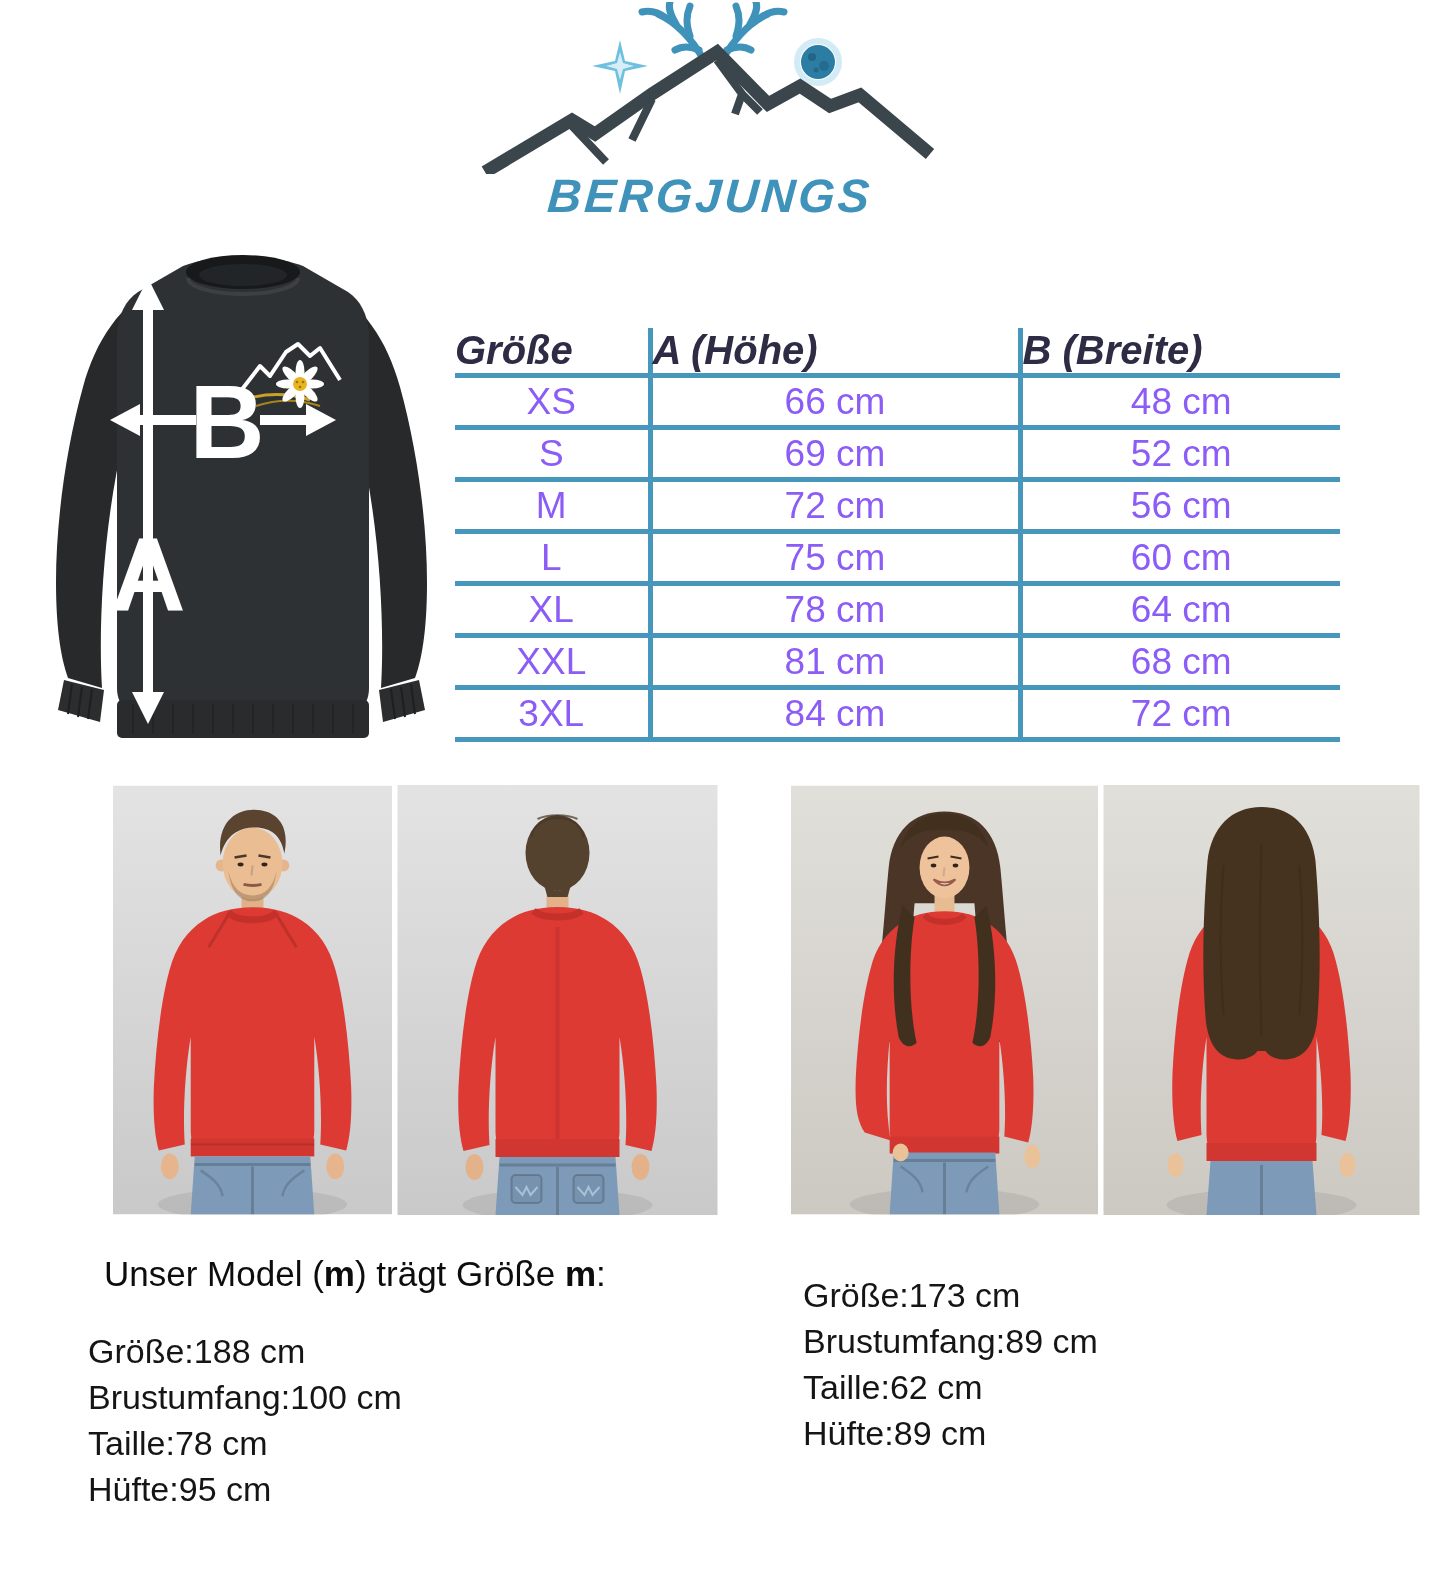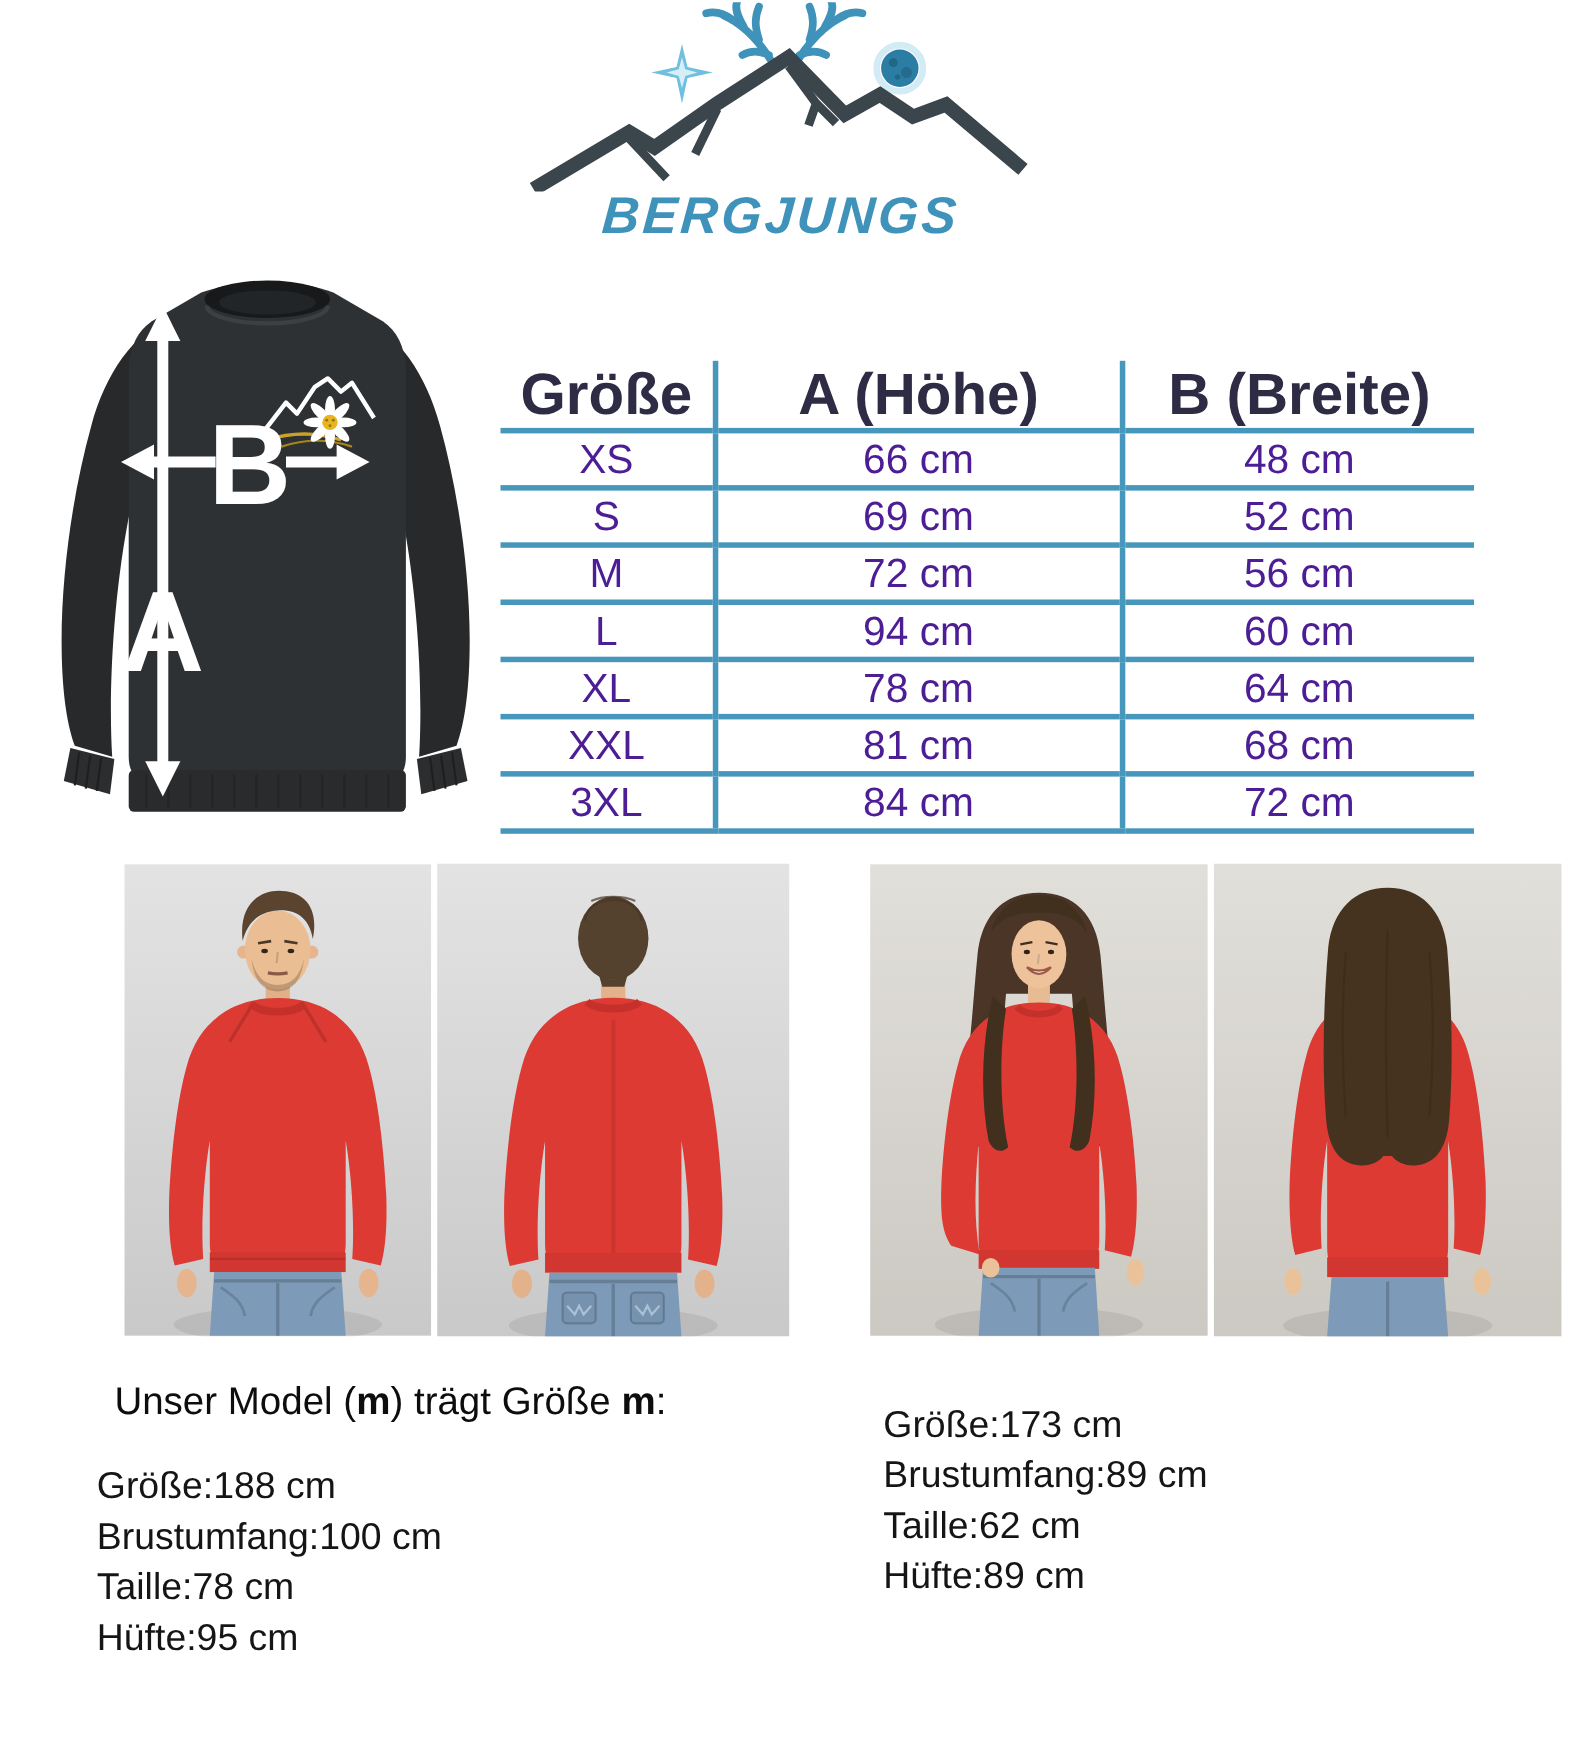--- a/index.html
+++ b/index.html
@@ -7,23 +7,23 @@
         font-family:"Liberation Sans", sans-serif;color:#151515;}
   
   .logo{position:absolute;left:480px;top:2px;width:460px;height:232px;text-align:center;}
   .logo svg{display:block;margin:0 auto;}
   .brand-name{font-weight:bold;font-style:italic;font-size:47px;letter-spacing:3px;
               color:var(--accent-blue);transform:skewX(-4deg);margin-top:-6px;}
   
   .measure-fig{position:absolute;left:28px;top:252px;width:427px;height:498px;}
   
   .size-table{position:absolute;left:455px;top:328px;width:885px;border-collapse:collapse;table-layout:fixed;}
-  .size-table th{font-size:53px;font-weight:bold;color:var(--header-navy);height:44px;
-                 text-align:center;vertical-align:middle;padding:0;}
-  .size-table td{font-size:37px;color:#4c1d95;height:47px;text-align:center;vertical-align:middle;
+  .size-table th{font-size:40px;font-weight:bold;color:var(--header-navy);height:44px;
+                 text-align:left;vertical-align:middle;padding:0;font-style:italic;}
+  .size-table td{font-size:37px;color:#8b5cf6;height:47px;text-align:center;vertical-align:middle;
                  border-top:5px solid var(--table-line);padding:0;}
   .size-table tbody tr:last-child td{border-bottom:5px solid var(--table-line);}
   .size-table th:nth-child(2),.size-table td:nth-child(2),
   .size-table th:nth-child(3),.size-table td:nth-child(3){border-left:5px solid var(--table-line);}
   .col-size{width:195px;} .col-a{width:370px;} .col-b{width:320px;}
   
   .photo{position:absolute;top:785px;height:430px;margin:0;}
   .photo svg{width:100%;height:100%;display:block;}
   .photo-mf{left:113px;width:279px;}
   .photo-mb{left:397px;width:321px;}
@@ -167,21 +167,21 @@
           <td>69 cm</td>
           <td>52 cm</td>
         </tr>
       <tr>
           <td>M</td>
           <td>72 cm</td>
           <td>56 cm</td>
         </tr>
       <tr>
           <td>L</td>
-          <td>94 cm</td>
+          <td>75 cm</td>
           <td>60 cm</td>
         </tr>
       <tr>
           <td>XL</td>
           <td>78 cm</td>
           <td>64 cm</td>
         </tr>
       <tr>
           <td>XXL</td>
           <td>81 cm</td>

